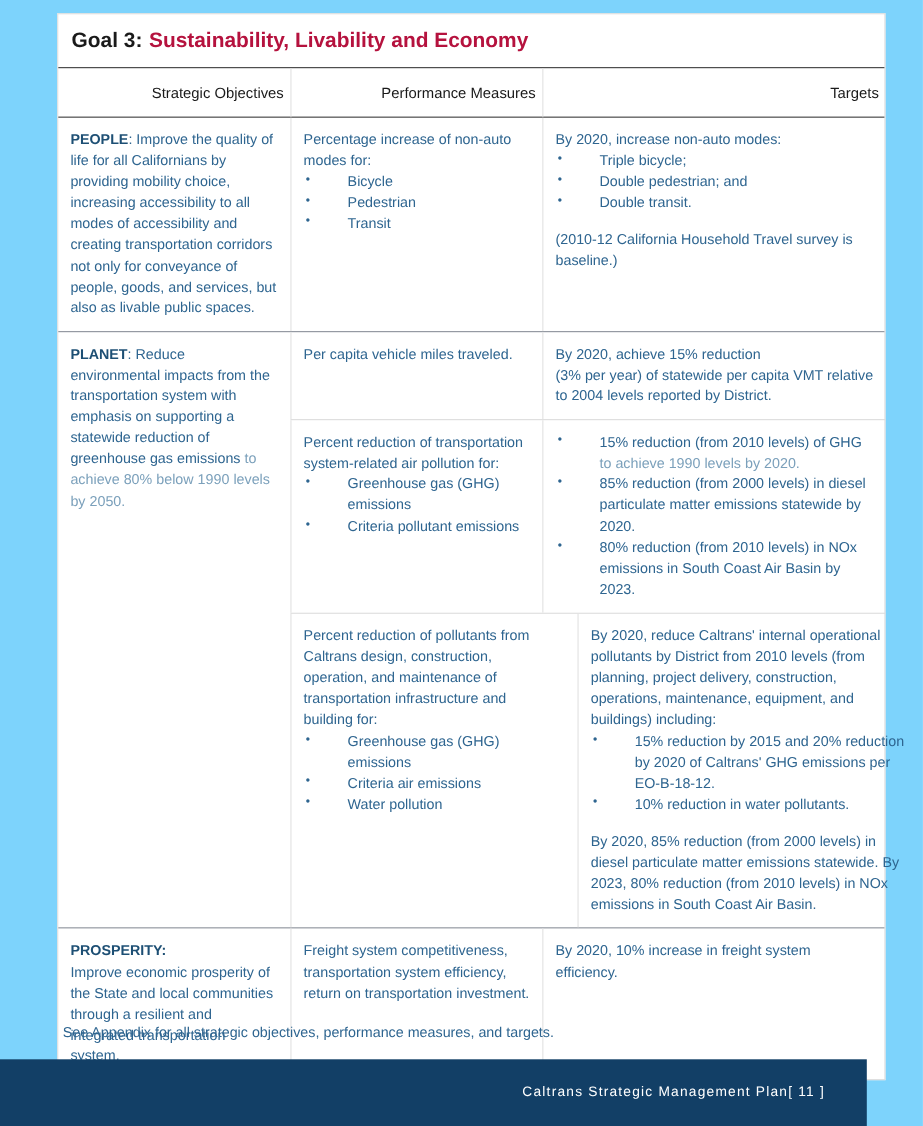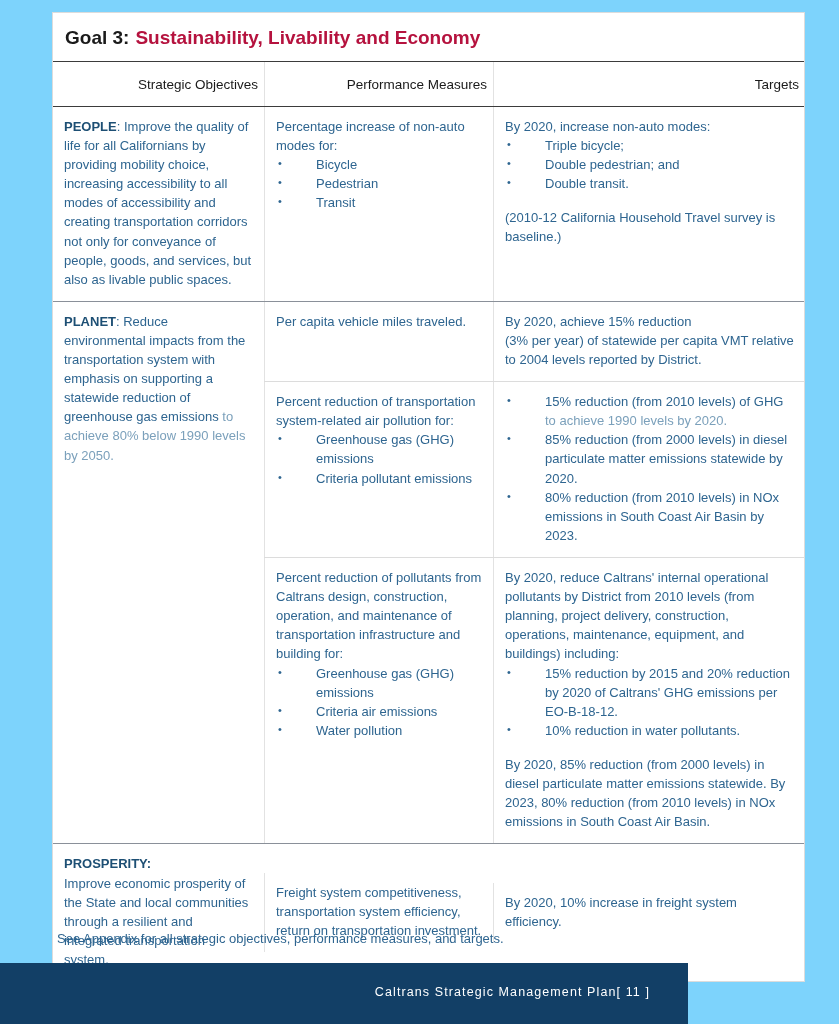--- a/index.html
+++ b/index.html
@@ -56,37 +56,37 @@
     padding: 15px 6px 14px;
     box-sizing: border-box;
   }
   .col1 { width: 211px; flex: 0 0 211px; }
   .col2 { width: 229px; flex: 0 0 229px; }
   .col3 { width: 312px; flex: 0 0 312px; }
   .th.col2, .th.col3 { border-left: 1px solid #e2e2e2; }
 
   
   .trow { display: flex; border-bottom: 1px solid #8a9099; }
-  .trow.last { border-bottom: none; align-items: center; }
+  .trow.last { border-bottom: none; }
   .cell {
     box-sizing: border-box;
     padding: 10px 11px 12px 11px;
     font-size: 13px;
     line-height: 1.47;
     color: #2e6590;
   }
   .cell.col2, .cell.col3 { border-left: 1px solid #e2e2e2; }
   .objective-cell { color: #2e6590; }
   .obj-label { font-weight: bold; color: #1d4f74; }
   .muted { color: #7ba0bb; }
 
   
   .subcol { display: flex; flex-direction: column; padding: 0; }
   .subrow { display: flex; border-bottom: 1px solid #dcdcdc; }
-  .subrow.lastsub { border-bottom: none; }
+  .subrow.lastsub { border-bottom: none; gap: 32px; }
 
   p { margin: 0; }
   .para { margin: 0 0 0 0; }
   .gap { height: 15px; }
 
   ul.b {
     list-style: none;
     margin: 0;
     padding: 0;
   }
@@ -110,21 +110,21 @@
     left: 57px;
     top: 931px;
     font-size: 13px;
     color: #2e6590;
   }
   
   .footer-bar {
     position: absolute;
     left: 0;
     top: 963px;
-    width: 688px;
+    width: 788px;
     height: 61px;
     background: #123f66;
   }
   .footer-text {
     position: absolute;
     right: 38px;
     top: 22px;
     color: #ffffff;
     font-size: 12.5px;
     letter-spacing: 1.1px;

